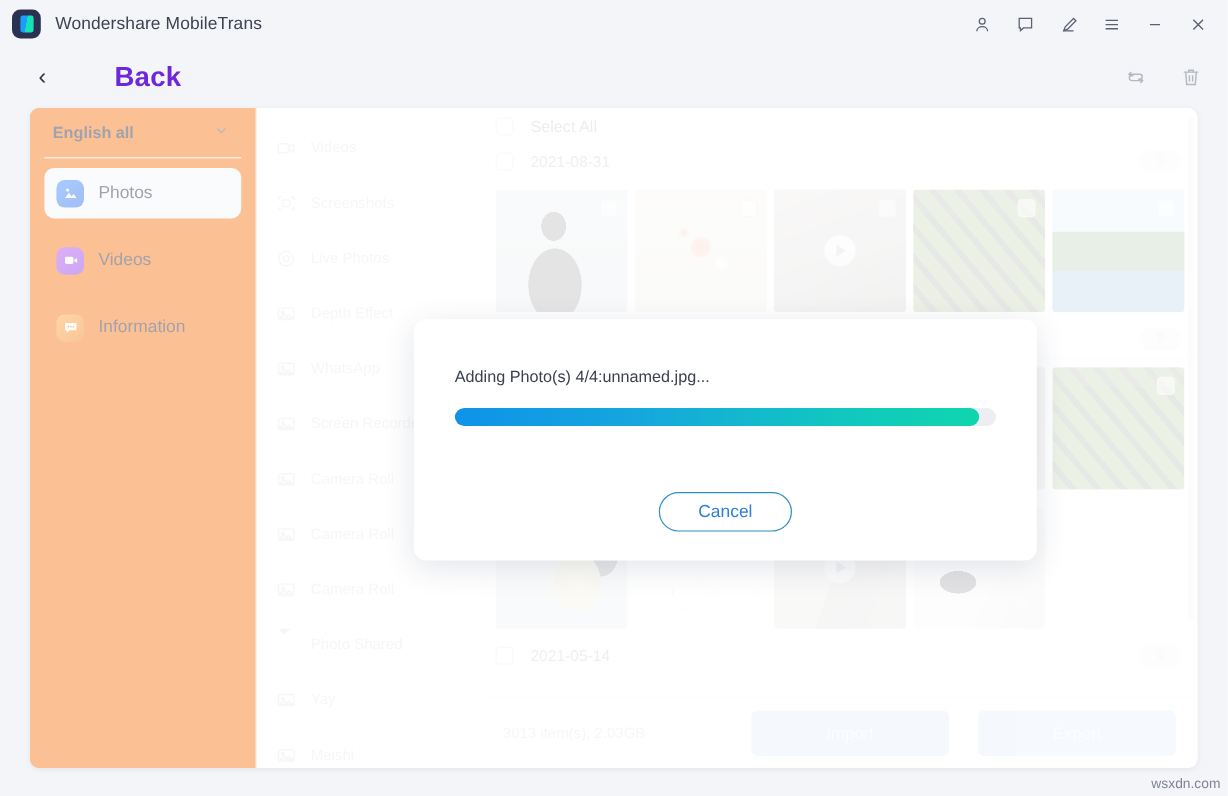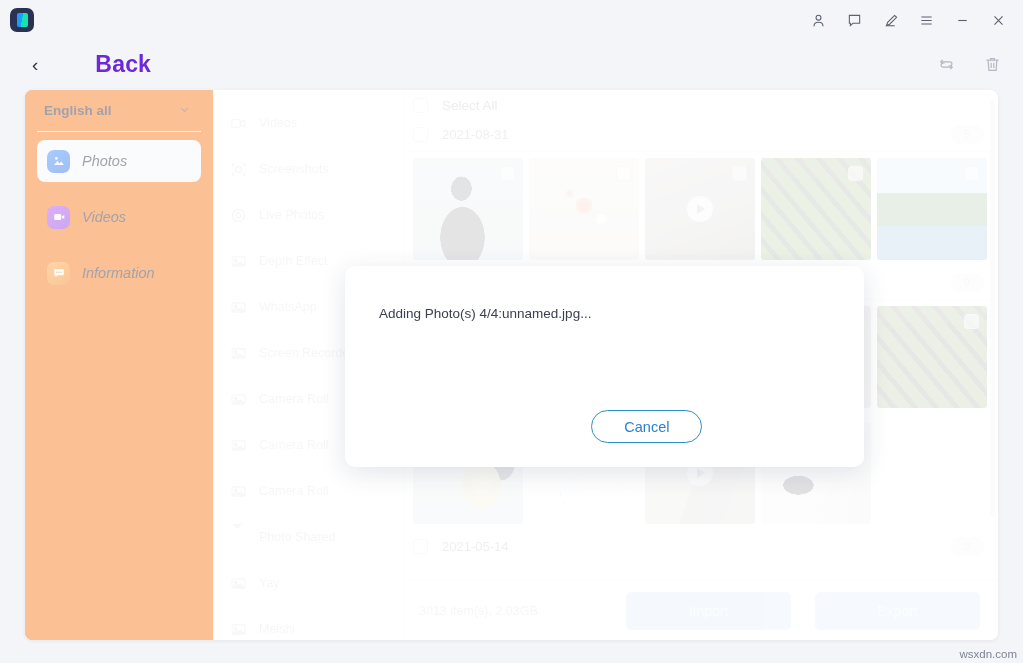--- a/index.html
+++ b/index.html
@@ -93,21 +93,20 @@
   }
   .lang-select .txt { font-size: 13.5px; color: #2e3346; font-weight: bold; }
   .lang-select .caret { margin-left: auto; color: #5b6275; }
   .nav { padding-top: 8px; }
   .nav-item {
     height: 42px; margin-bottom: 14px;
     display: flex; align-items: center; gap: 12px;
     padding: 0 10px;
     border-radius: 8px;
     cursor: pointer;
-    font-style: italic;
   }
   .nav-item.active { background: #f3f5fa; }
   .nav-ico {
     width: 23px; height: 23px; border-radius: 7px;
     display: flex; align-items: center; justify-content: center;
     flex: 0 0 auto;
     color: #fff;
   }
   .nav-ico.photos { background: linear-gradient(140deg,#3d8cff,#2f6fe8); }
   .nav-ico.videos { background: linear-gradient(140deg,#b44cf0,#8a3fe0); }
@@ -253,35 +252,35 @@
     background: rgba(255,255,255,.55);
     border-radius: 8px;
   }
   .modal {
     position: absolute;
     left: 345px; top: 266px;
     width: 519px; height: 201px;
     background: #fff; border-radius: 10px;
     box-shadow: 0 6px 26px rgba(40,55,90,.13);
     padding: 40px 34px 24px 34px;
-    display: flex; flex-direction: row;
+    display: flex; flex-direction: column;
   }
   .modal-msg { font-size: 13.5px; color: #3b4050; }
   .progress-track {
     margin-top: 19px;
     height: 15px; border-radius: 8px;
     background: #eceef1;
     position: relative; overflow: hidden;
   }
   .progress-fill {
     position: absolute; left: 0; top: 0; bottom: 0;
     border-radius: 8px;
     background: linear-gradient(90deg,#0e93e8 0%, #15a7dd 35%, #11c6c0 72%, #0fd6ae 100%);
   }
-  .modal-actions { margin-top: auto; display: flex; justify-content: flex-end; }
+  .modal-actions { margin-top: auto; display: flex; justify-content: center; }
   .btn-cancel {
     width: 111px; height: 33px; border-radius: 17px;
     background: #fff; border: 1.3px solid #2d8fc4;
     color: #2b7fd4; font-size: 14.5px;
     display: flex; align-items: center; justify-content: center;
     cursor: pointer;
     font-family: "Liberation Sans", sans-serif;
   }
 
   
@@ -292,20 +291,21 @@
 </style>
 </head>
 <body>
 
 <div id="app">
 
   <div class="titlebar">
     <div class="app-logo">
       <div class="inner"></div>
     </div>
+    <div class="app-title">Wondershare MobileTrans</div>
 
     <div class="tb-actions">
       <div class="tb-btn">
         <svg width="15" height="15" viewBox="0 0 16 16" fill="none" stroke="#5b6170" stroke-width="1.15">
           <circle cx="8" cy="5" r="2.6"></circle>
             <path d="M3.2 14c0-2.6 2.2-4.2 4.8-4.2s4.8 1.6 4.8 4.2"></path>
         </svg>
       </div>
       <div class="tb-btn">
         <svg width="15" height="15" viewBox="0 0 16 16" fill="none" stroke="#5b6170" stroke-width="1.15">

